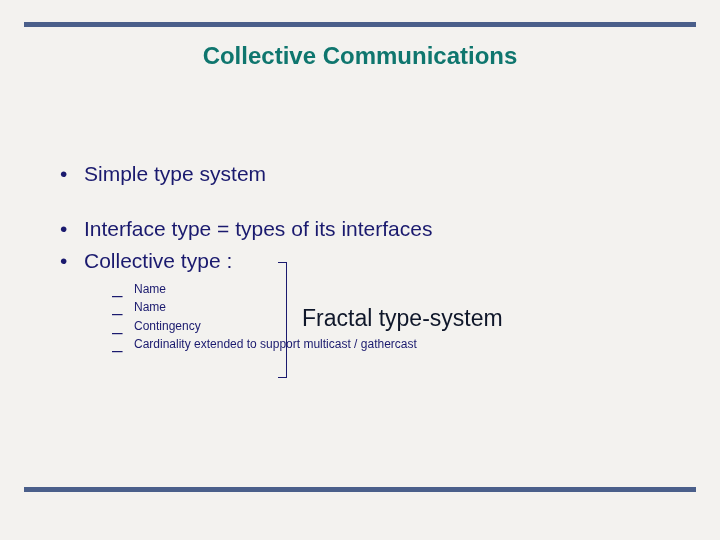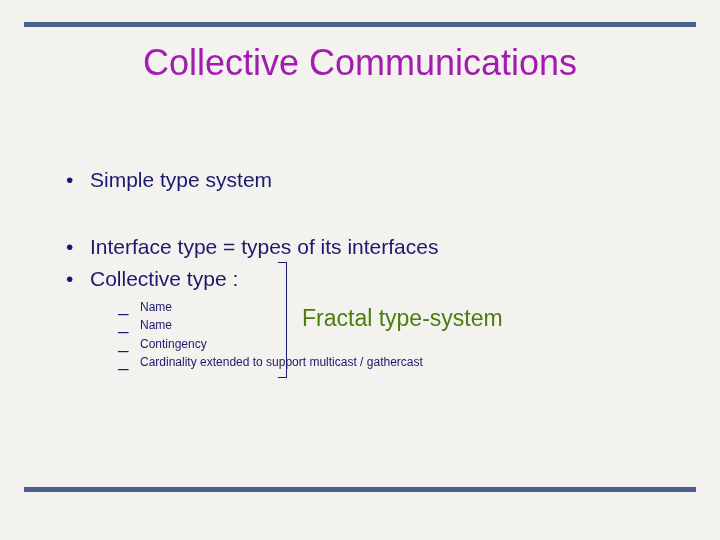--- a/index.html
+++ b/index.html
@@ -26,36 +26,36 @@
   }
   .rule-top { top: 22px; }
   .rule-bottom { top: 487px; }
 
   .title {
     position: absolute;
     top: 42px;
     left: 0;
     right: 0;
     text-align: center;
-    font-size: 36px;
-    font-weight: normal;
-    color: #a21caf;
+    font-size: 24px;
+    font-weight: bold;
+    color: #0f766e;
   }
 
   .body {
     position: absolute;
     top: 154px;
     left: 56px;
     right: 40px;
     color: #1a1a6e;
   }
 
   ul.lvl1 {
     list-style: none;
-    margin: 10px;
+    margin: 4px;
     padding: 0;
   }
   ul.lvl1 > li {
     font-size: 21px;
     line-height: 1.55;
     padding-left: 24px;
     position: relative;
   }
   ul.lvl1 > li::before {
     content: "•";
@@ -91,21 +91,21 @@
   .bracket {
     position: absolute;
     border-top: 1px solid #1a1a6e;
     border-right: 1px solid #1a1a6e;
     border-bottom: 1px solid #1a1a6e;
   }
 
   .annotation {
     position: absolute;
     font-size: 23px;
-    color: #4d7c0f;
+    color: #0f172a;
   }
 </style>
 </head>
 <body>
 
 <div class="slide">
 
   <div class="rule rule-top"></div>
 
   <div class="title">Collective Communications</div>

